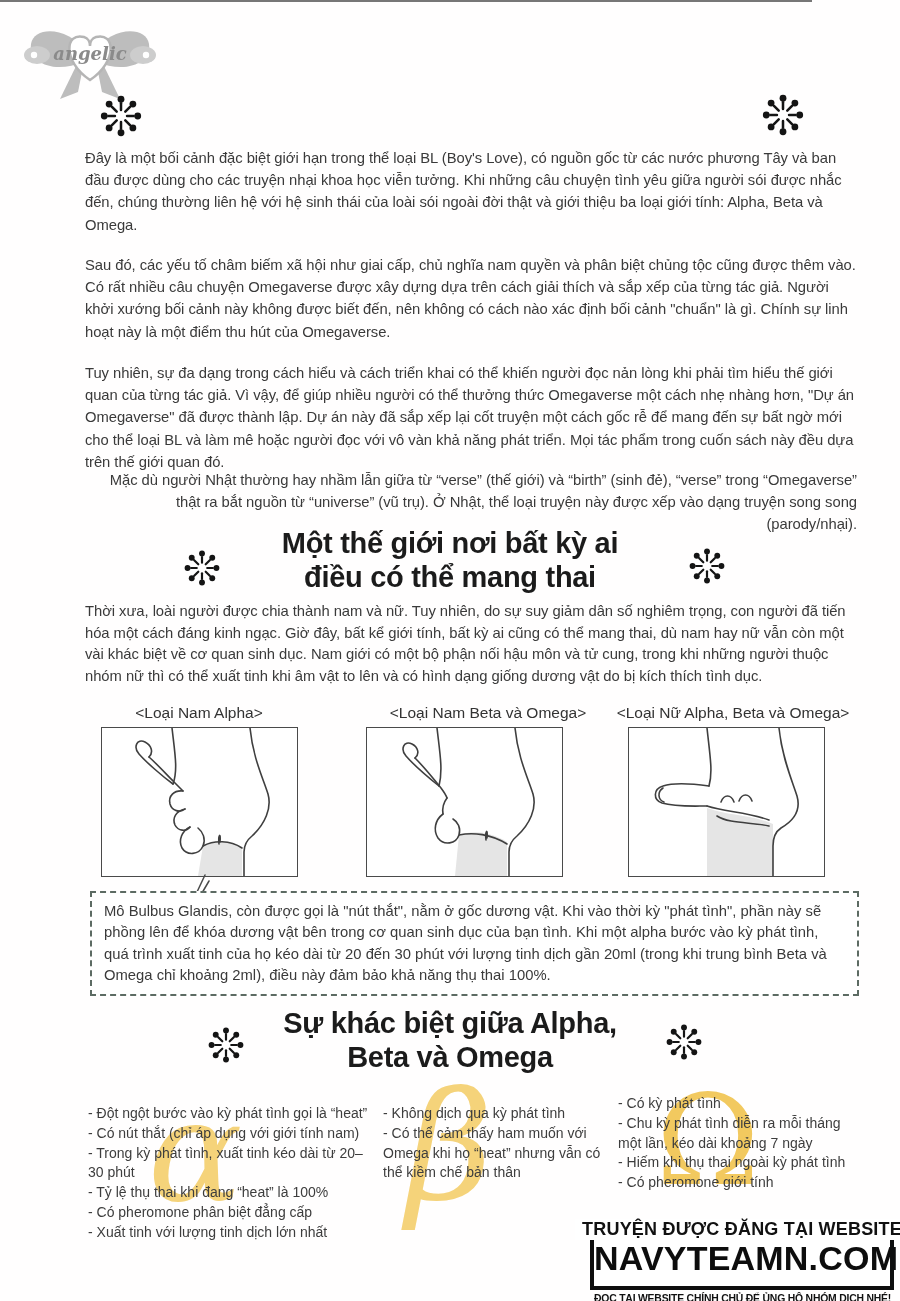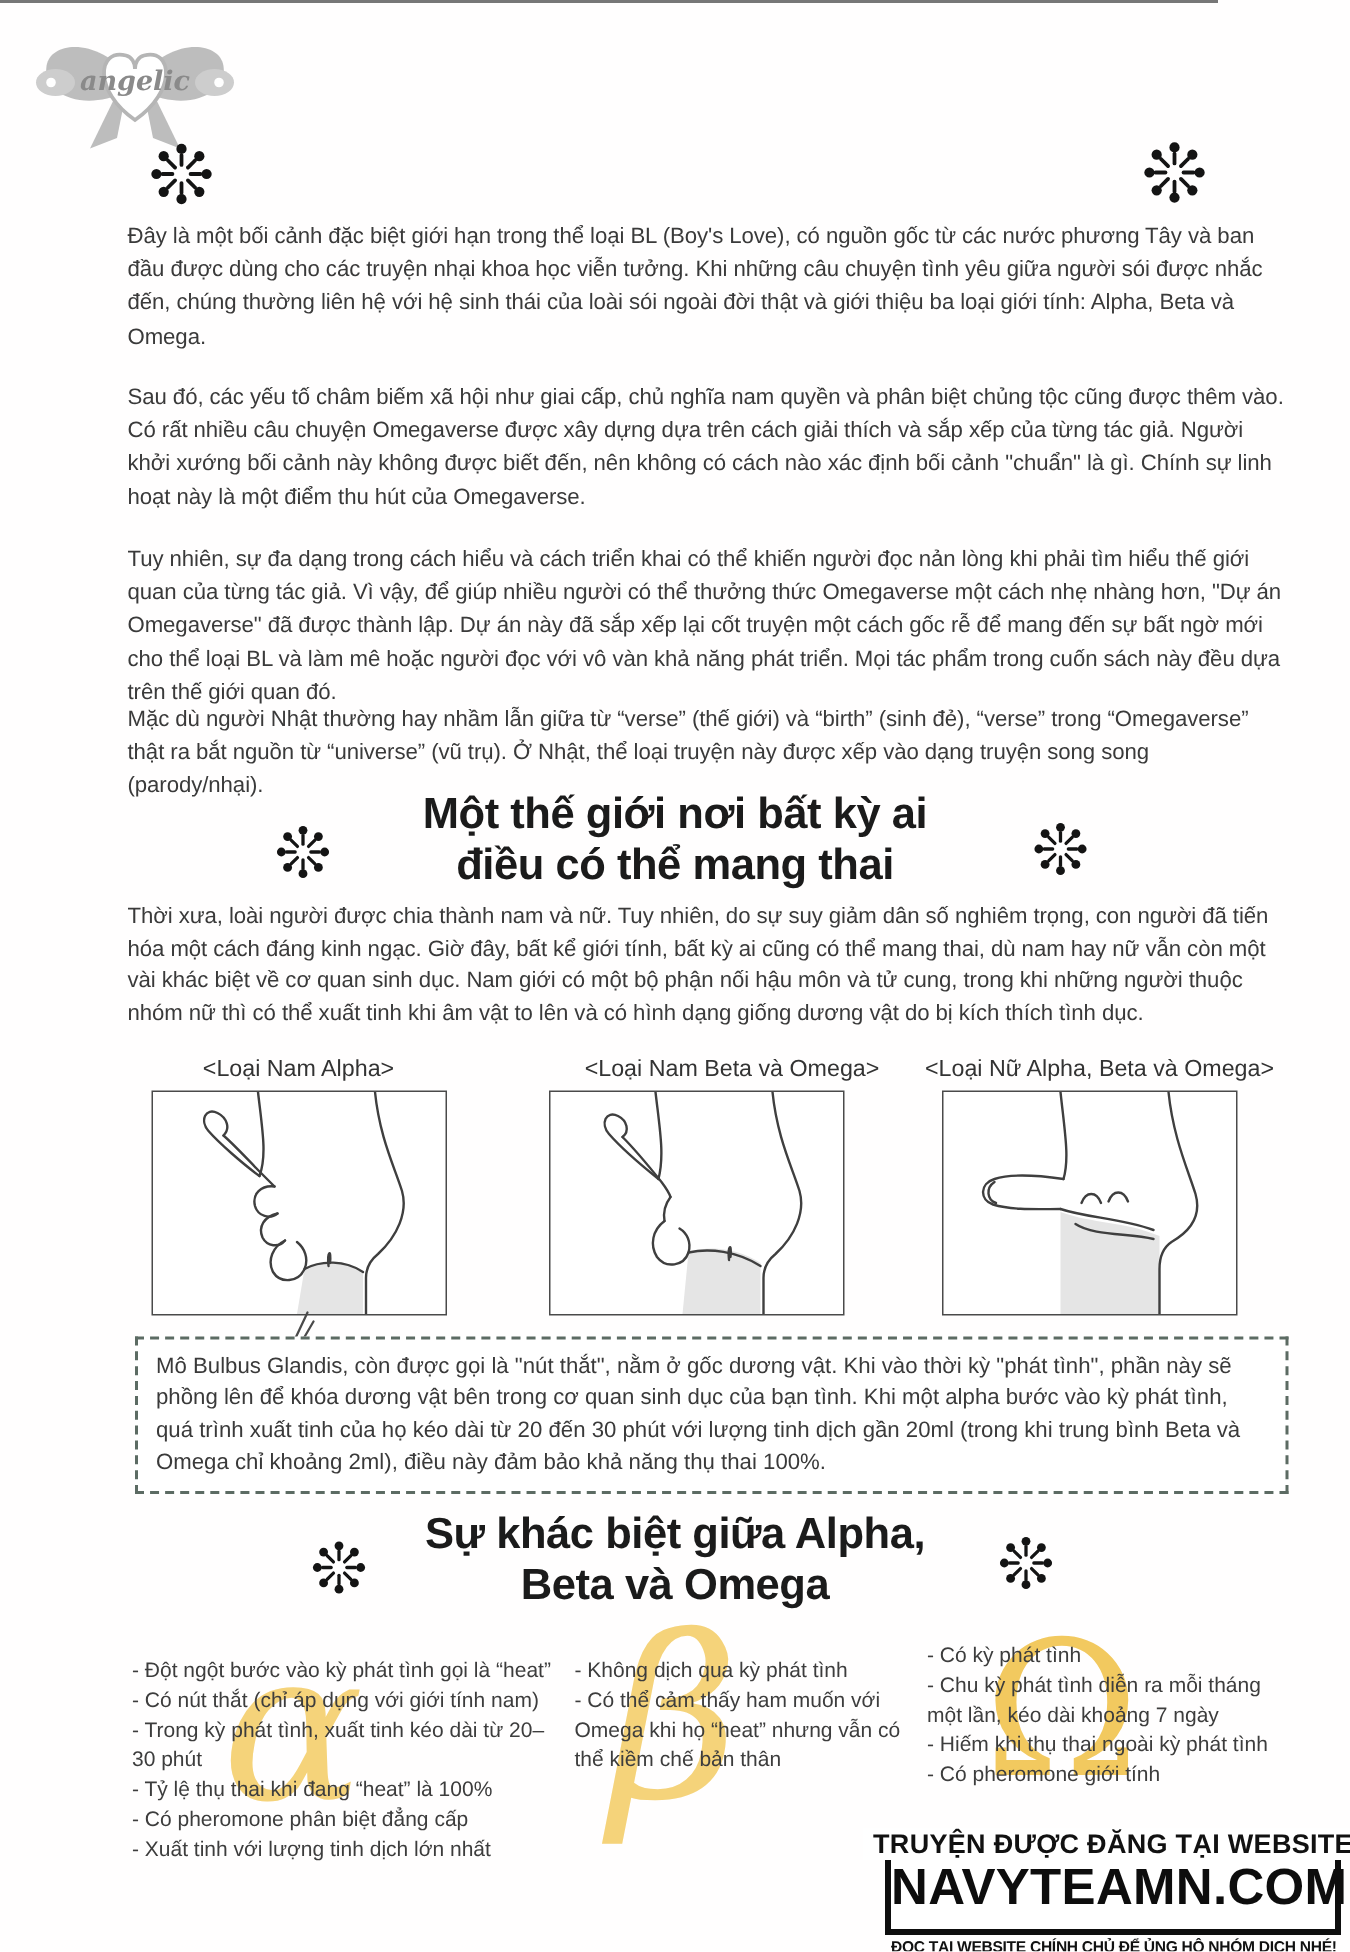--- a/index.html
+++ b/index.html
@@ -145,21 +145,21 @@
           <circle cx="9.2" cy="9.2" r="3.1"></circle>
           <circle cx="20" cy="4.8" r="3.1"></circle>
           <circle cx="30.8" cy="9.2" r="3.1"></circle>
         </g>
       </svg>
   </div>
 
   <div class="para" style="top:147px;">Đây là một bối cảnh đặc biệt giới hạn trong thể loại BL (Boy's Love), có nguồn gốc từ các nước phương Tây và ban đầu được dùng cho các truyện nhại khoa học viễn tưởng. Khi những câu chuyện tình yêu giữa người sói được nhắc đến, chúng thường liên hệ với hệ sinh thái của loài sói ngoài đời thật và giới thiệu ba loại giới tính: Alpha, Beta và Omega.</div>
   <div class="para" style="top:254px;">Sau đó, các yếu tố châm biếm xã hội như giai cấp, chủ nghĩa nam quyền và phân biệt chủng tộc cũng được thêm vào. Có rất nhiều câu chuyện Omegaverse được xây dựng dựa trên cách giải thích và sắp xếp của từng tác giả. Người khởi xướng bối cảnh này không được biết đến, nên không có cách nào xác định bối cảnh "chuẩn" là gì. Chính sự linh hoạt này là một điểm thu hút của Omegaverse.</div>
   <div class="para" style="top:362px;">Tuy nhiên, sự đa dạng trong cách hiểu và cách triển khai có thể khiến người đọc nản lòng khi phải tìm hiểu thế giới quan của từng tác giả. Vì vậy, để giúp nhiều người có thể thưởng thức Omegaverse một cách nhẹ nhàng hơn, "Dự án Omegaverse" đã được thành lập. Dự án này đã sắp xếp lại cốt truyện một cách gốc rễ để mang đến sự bất ngờ mới cho thể loại BL và làm mê hoặc người đọc với vô vàn khả năng phát triển. Mọi tác phẩm trong cuốn sách này đều dựa trên thế giới quan đó.</div>
-  <div class="para" style="top:469px;">Mặc dù người Nhật thường hay nhầm lẫn giữa từ “verse” (thế giới) và “birth” (sinh đẻ), “verse” trong “Omegaverse” thật ra bắt nguồn từ “universe” (vũ trụ). Ở Nhật, thể loại truyện này được xếp vào dạng truyện song song (parody/nhại).</div>
+  <div class="para" style="top:469px;text-align:right;">Mặc dù người Nhật thường hay nhầm lẫn giữa từ “verse” (thế giới) và “birth” (sinh đẻ), “verse” trong “Omegaverse” thật ra bắt nguồn từ “universe” (vũ trụ). Ở Nhật, thể loại truyện này được xếp vào dạng truyện song song (parody/nhại).</div>
 
   <div class="h2" style="top:526px;">
     <div>Một thế giới nơi bất kỳ ai</div>
     <div>điều có thể mang thai</div>
   </div>
   <div class="aster" style="left:183px;top:549px;width:38px;height:38px;">
     <svg viewBox="0 0 40 40">
         <g stroke="#141414" stroke-width="2.3" stroke-linecap="round">
           <line x1="25.5" y1="20" x2="31.5" y2="20"></line>
           <line x1="23.9" y1="23.9" x2="28.2" y2="28.2"></line>

